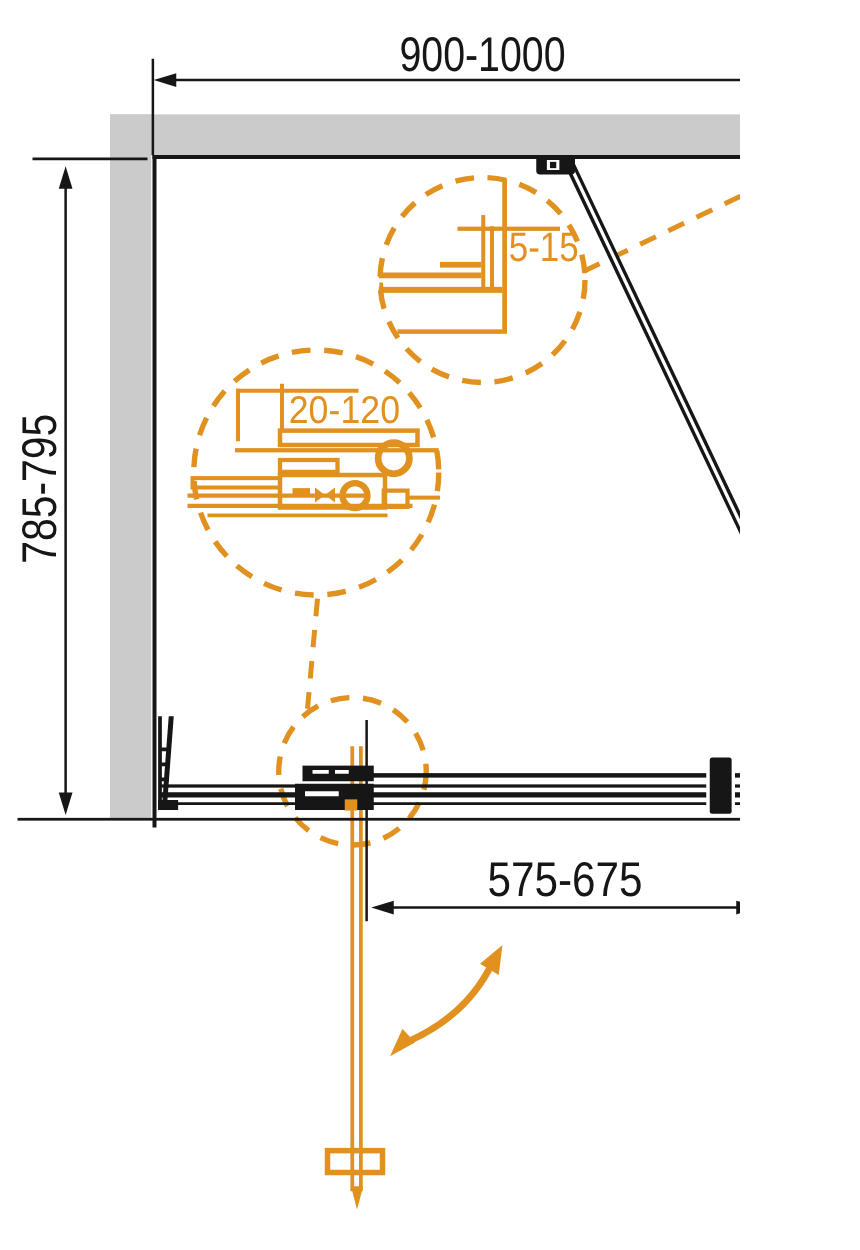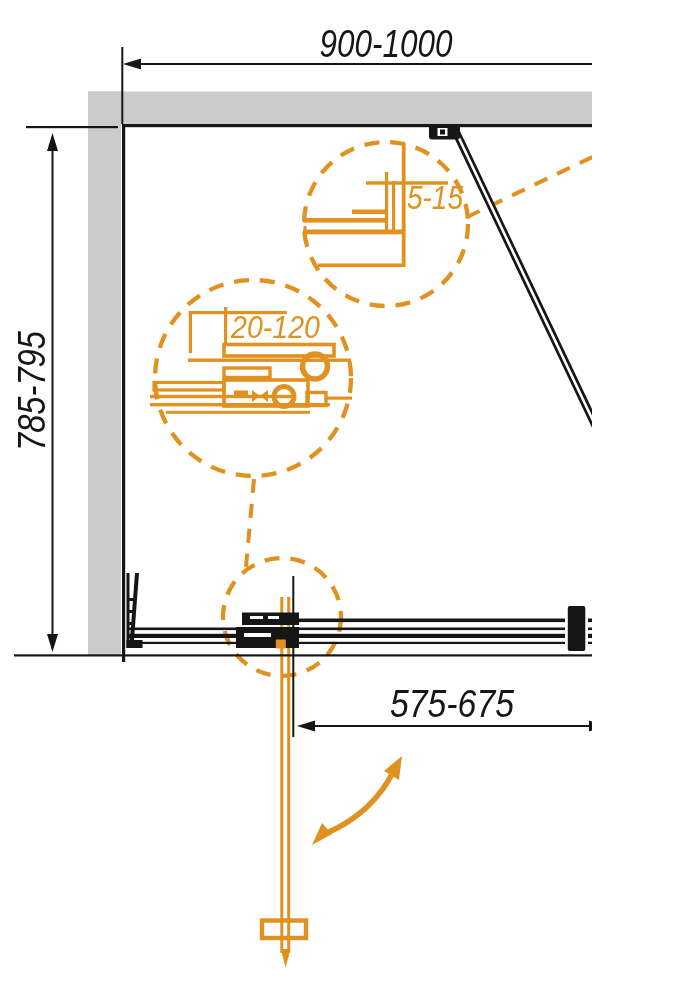--- a/index.html
+++ b/index.html
@@ -2,21 +2,21 @@
 <html style="--accent-orange: #E0911F; --wall-gray: #CBCBCB; --line-black: #161616; --background: #FFFFFF;"><head>
 <meta charset="utf-8">
 <style>
   :root{
     --accent-orange:#E0911F;
     --wall-gray:#CBCBCB;
     --line-black:#161616;
     --background:#FFFFFF;
   }
   html,body{margin:0;padding:0;background:var(--background);}
-  .canvas{position:relative;width:592px;height:1000px;background:var(--background);overflow:hidden;font-style:italic;}
+  .canvas{position:relative;width:592px;height:1000px;background:var(--background);overflow:hidden;}
   svg{display:block;}
   .wall{fill:var(--wall-gray);}
   .blk{fill:var(--line-black);}
   .blkline{stroke:var(--line-black);}
   .whitefill{fill:#FFFFFF;}
   .org{stroke:var(--accent-orange);fill:none;}
   .orgfill{fill:var(--accent-orange);}
   .dash{stroke-dasharray:15 11;}
   .dash2{stroke-dasharray:14 11;}
   text.dim{fill:var(--line-black);font-family:"Liberation Sans",sans-serif;font-size:39px;}

